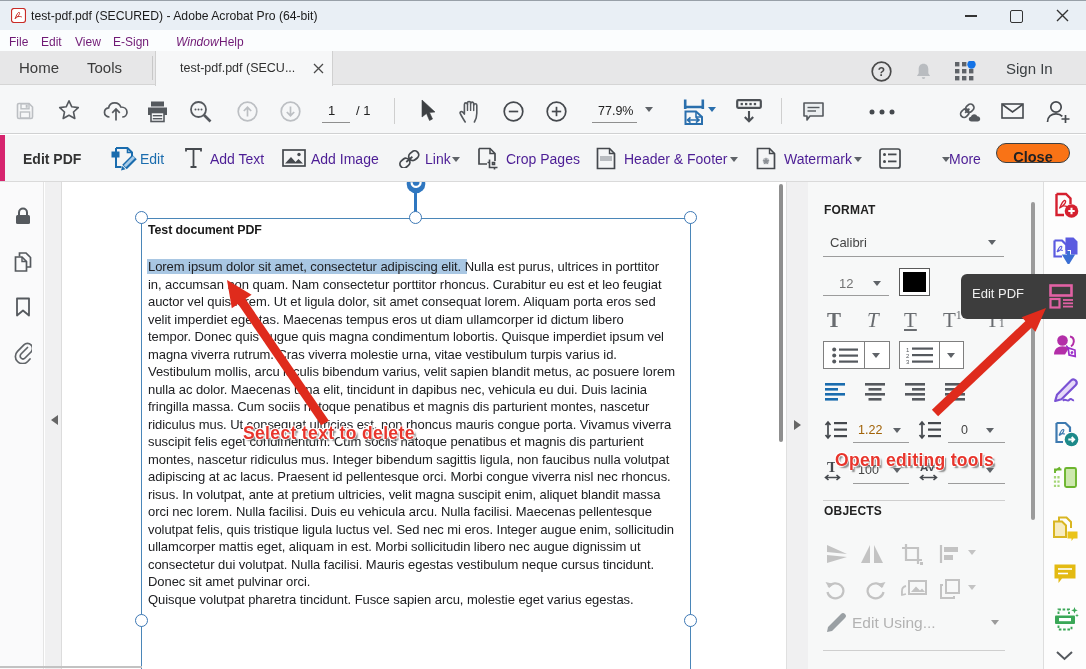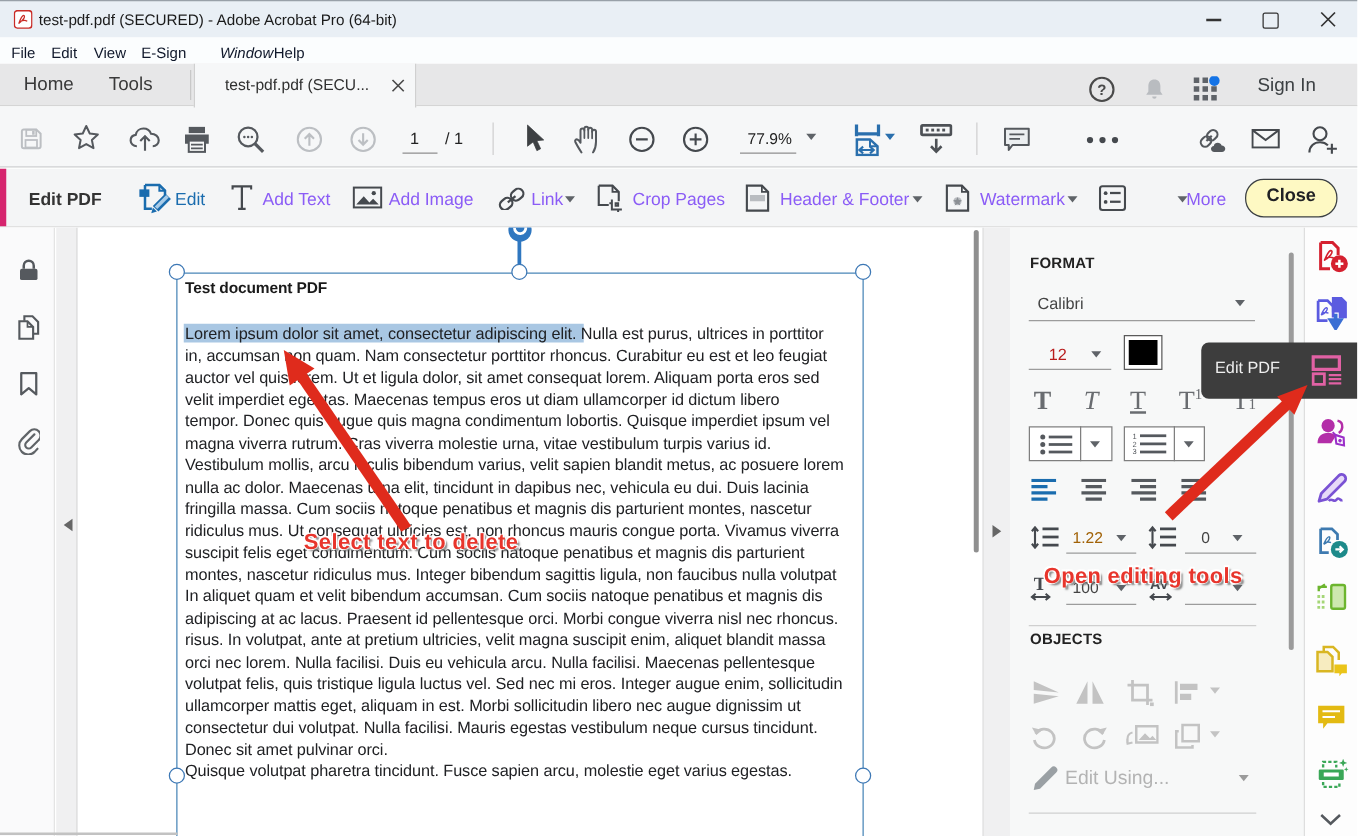--- a/index.html
+++ b/index.html
@@ -2,29 +2,29 @@
 <html><head>
 <meta charset="utf-8">
 <style>
   * { margin:0; padding:0; box-sizing:border-box; }
   html,body { width:1086px; height:669px; overflow:hidden; font-family:"Liberation Sans",sans-serif; }
   body { position:relative; background:#fff; }
   .abs { position:absolute; }
   #titlebar { left:0; top:0; width:1086px; height:30px; background:#e9eff5; border-top:1px solid #98a0a8; }
   #titletext { left:31px; top:9px; font-size:12.2px; color:#1b1b1b; }
   #menubar { left:0; top:30px; width:1086px; height:21px; background:#fbfdfe; }
-  .menuitem { position:absolute; top:4.5px; font-size:12px; color:#0f172a; }
+  .menuitem { position:absolute; top:4.5px; font-size:12px; color:#701a75; }
   #tabbar { left:0; top:51px; width:1086px; height:34px; background:#e7e7e8; border-bottom:1px solid #d5d5d5; }
   .tabtxt { position:absolute; top:8px; font-size:15px; color:#3a3a3a; z-index:3; }
   #activetab { position:absolute; left:155px; top:0px; width:178px; height:35px; background:#f6f7f8; border-left:1px solid #d0d0d0; border-right:1px solid #d0d0d0; z-index:2; }
   #toolbar1 { left:0; top:85px; width:1086px; height:49px; background:#f6f7f8; border-bottom:1px solid #d0d1d2; }
   .tsep { position:absolute; top:13px; width:1px; height:26px; background:#cfcfcf; }
   #toolbar2 { left:0; top:135px; width:1086px; height:47px; background:#f4f5f6; border-bottom:1px solid #dadada; }
   #pinkstrip { left:0; top:0; width:5px; height:46px; background:#d6246e; }
-  .t2label { position:absolute; top:16px; font-size:14px; color:#8b5cf6; }
+  .t2label { position:absolute; top:16px; font-size:14px; color:#4c1d95; }
   .t2arrow { position:absolute; top:22px; width:0; height:0; border-left:4px solid transparent; border-right:4px solid transparent; border-top:5px solid #5f6368; }
   #content { left:0; top:182px; width:1086px; height:487px; background:#fff; overflow:hidden; }
   #sidebar { left:0; top:0; width:44px; height:487px; background:#fafafb; border-right:1px solid #e4e4e4; }
   #leftstrip { left:45px; top:0; width:17px; height:487px; background:#f0f0f1; border-right:1px solid #dcdcdc; }
   #rightstrip { left:786px; top:0; width:22px; height:487px; background:#f0f0f1; border-left:1px solid #e0e0e0; }
   #panel { left:808px; top:0; width:236px; height:487px; background:#f7f8f8; border-right:1px solid #dedede; }
   #rightcol { left:1044px; top:0; width:42px; height:487px; background:#fdfdfd; }
   .ptxt { position:absolute; color:#3c4043; }
   .dd { position:absolute; width:0; height:0; border-left:4.5px solid transparent; border-right:4.5px solid transparent; border-top:5px solid #5f6368; }
   .uline { position:absolute; height:1px; background:#9c9c9c; }
@@ -278,21 +278,21 @@
 
     <svg style="position:absolute;left:879px;top:13px;" width="22" height="21" viewBox="0 0 22 21">
       <rect x="1" y="1" width="20" height="19" rx="2" fill="none" stroke="#45494e" stroke-width="1.7"></rect>
       <circle cx="5.5" cy="6.5" r="1.5" fill="#45494e"></circle>
       <rect x="9" y="5.5" width="8.5" height="1.8" fill="#45494e"></rect>
       <circle cx="5.5" cy="13.5" r="1.5" fill="#45494e"></circle>
       <rect x="9" y="12.5" width="8.5" height="1.8" fill="#45494e"></rect>
     </svg>
     <div class="t2label" style="left:909px;margin-left:40px;">More</div>
     <div class="t2arrow" style="left:942px;"></div>
-    <div style="position:absolute;left:996px;top:8px;width:74px;height:31px;border:1.8px solid #3c4043;border-radius:15px;background:#fef9c3;text-align:center;line-height:26px;font-size:14.5px;font-weight:bold;color:#202124;">Close</div>
+    <div style="position:absolute;left:996px;top:8px;width:74px;height:20px;border:1.8px solid #3c4043;border-radius:15px;background:#f97316;text-align:center;line-height:26px;font-size:14.5px;font-weight:bold;color:#202124;">Close</div>
   </div>
 
   <div class="abs" style="left:0;top:666px;width:142px;height:1.5px;background:#c2c2c2;z-index:50;"></div>
   <div class="abs" id="content">
     <div class="abs" id="sidebar">
 
       <svg style="position:absolute;left:14px;top:25px;" width="18" height="18" viewBox="0 0 18 18">
         <rect x="2" y="8" width="14" height="9" rx="1.5" fill="#55595e"></rect>
         <path d="M5 8 L5 5.5 a4 4 0 0 1 8 0 L13 8" fill="none" stroke="#55595e" stroke-width="2"></path>
       </svg>
@@ -326,21 +326,20 @@
         <div class="dline">auctor vel quis lorem. Ut et ligula dolor, sit amet consequat lorem. Aliquam porta eros sed</div>
         <div class="dline">velit imperdiet egestas. Maecenas tempus eros ut diam ullamcorper id dictum libero</div>
         <div class="dline">tempor. Donec quis augue quis magna condimentum lobortis. Quisque imperdiet ipsum vel</div>
         <div class="dline">magna viverra rutrum. Cras viverra molestie urna, vitae vestibulum turpis varius id.</div>
         <div class="dline">Vestibulum mollis, arcu iaculis bibendum varius, velit sapien blandit metus, ac posuere lorem</div>
         <div class="dline">nulla ac dolor. Maecenas urna elit, tincidunt in dapibus nec, vehicula eu dui. Duis lacinia</div>
         <div class="dline">fringilla massa. Cum sociis natoque penatibus et magnis dis parturient montes, nascetur</div>
         <div class="dline">ridiculus mus. Ut consequat ultricies est, non rhoncus mauris congue porta. Vivamus viverra</div>
         <div class="dline">suscipit felis eget condimentum. Cum sociis natoque penatibus et magnis dis parturient</div>
         <div class="dline">montes, nascetur ridiculus mus. Integer bibendum sagittis ligula, non faucibus nulla volutpat</div>
-        <div class="dline">In aliquet quam et velit bibendum accumsan. Cum sociis natoque penatibus et magnis dis</div>
         <div class="dline">adipiscing at ac lacus. Praesent id pellentesque orci. Morbi congue viverra nisl nec rhoncus.</div>
         <div class="dline">risus. In volutpat, ante at pretium ultricies, velit magna suscipit enim, aliquet blandit massa</div>
         <div class="dline">orci nec lorem. Nulla facilisi. Duis eu vehicula arcu. Nulla facilisi. Maecenas pellentesque</div>
         <div class="dline">volutpat felis, quis tristique ligula luctus vel. Sed nec mi eros. Integer augue enim, sollicitudin</div>
         <div class="dline">ullamcorper mattis eget, aliquam in est. Morbi sollicitudin libero nec augue dignissim ut</div>
         <div class="dline">consectetur dui volutpat. Nulla facilisi. Mauris egestas vestibulum neque cursus tincidunt.</div>
         <div class="dline">Donec sit amet pulvinar orci.</div>
         <div class="dline">Quisque volutpat pharetra tincidunt. Fusce sapien arcu, molestie eget varius egestas.</div>
       </div>
 
@@ -361,21 +360,21 @@
       <div class="handle" style="left:620.5px;top:431.5px;"></div>
 
       <div style="position:absolute;left:716px;top:2px;width:3.5px;height:258px;background:#8f8f8f;border-radius:2px;"></div>
     </div>
     <div class="abs" id="rightstrip"></div>
     <div class="abs" id="panel">
       <div class="ptxt" style="left:16px;top:21px;font-size:12px;font-weight:bold;color:#222;letter-spacing:0.2px;">FORMAT</div>
       <div class="ptxt" style="left:22px;top:53px;font-size:13px;color:#444;">Calibri</div>
       <div class="dd" style="left:180px;top:58px;"></div>
       <div class="uline" style="left:15px;top:74px;width:181px;"></div>
-      <div class="ptxt" style="left:31px;top:94px;font-size:13px;color:#b91c1c;">12</div>
+      <div class="ptxt" style="left:31px;top:94px;font-size:13px;color:#737373;">12</div>
       <div class="dd" style="left:65px;top:99px;"></div>
       <div class="uline" style="left:15px;top:113px;width:66px;"></div>
       <div style="position:absolute;left:91px;top:86px;width:31px;height:28px;background:#fff;border:1.6px solid #5a5a5a;"></div>
       <div style="position:absolute;left:95px;top:90px;width:23px;height:20px;background:#000;"></div>
 
       <div class="ptxt" style="left:19px;top:126px;font-size:21px;font-weight:bold;color:#696c70;font-family:'Liberation Serif',serif;">T</div>
       <div class="ptxt" style="left:59px;top:126px;font-size:21px;font-style:italic;color:#696c70;font-family:'Liberation Serif',serif;">T</div>
       <div class="ptxt" style="left:96px;top:126px;font-size:21px;color:#696c70;font-family:'Liberation Serif',serif;text-decoration:underline;">T</div>
       <div class="ptxt" style="left:135px;top:126px;font-size:21px;color:#696c70;font-family:'Liberation Serif',serif;">T<span style="font-size:12px;vertical-align:8px;">1</span></div>
       <div class="ptxt" style="left:178px;top:126px;font-size:21px;color:#696c70;font-family:'Liberation Serif',serif;">T<span style="font-size:12px;">1</span></div>

